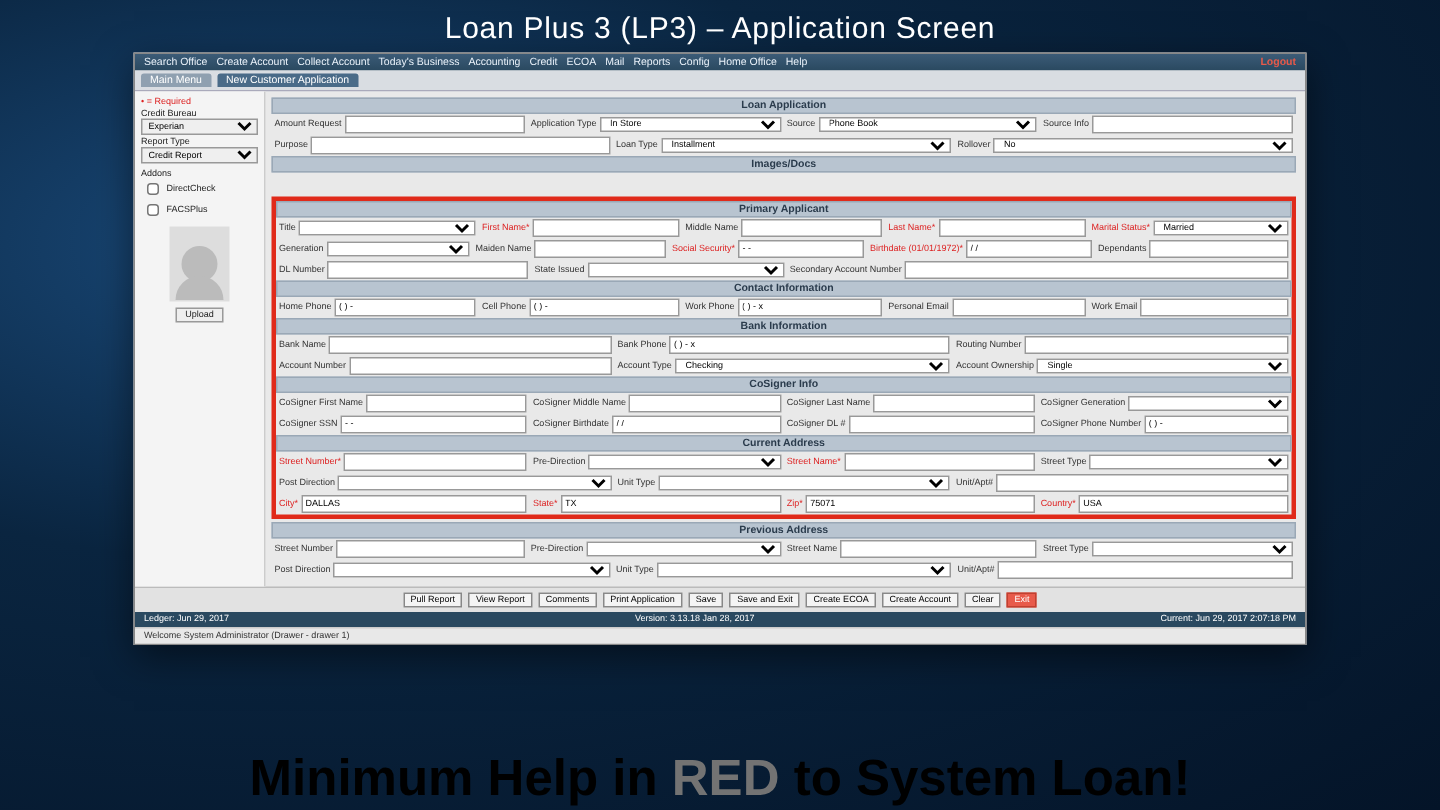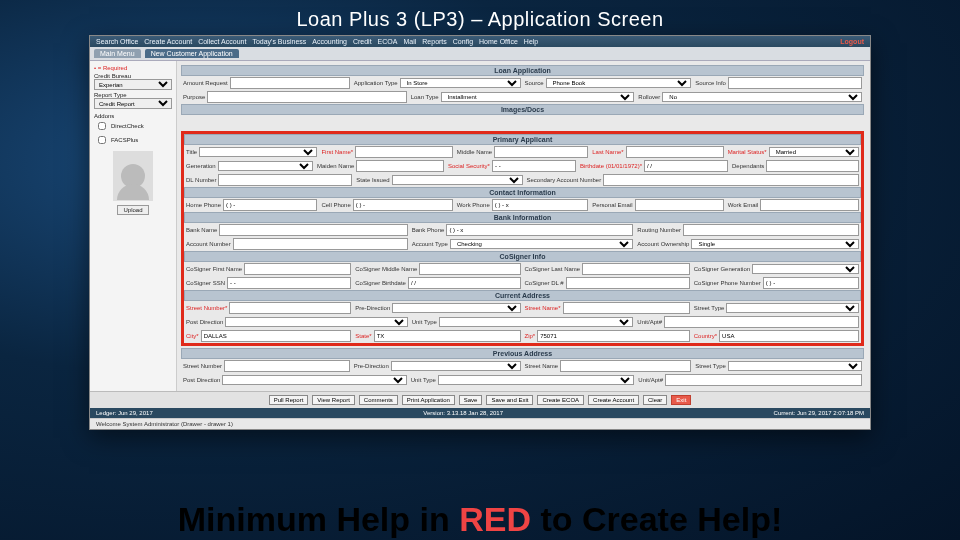--- a/index.html
+++ b/index.html
@@ -1,18 +1,18 @@
 <!DOCTYPE html>
 <html><head>
 <meta charset="utf-8">
 <style>
 html,body{margin:0;padding:0;width:960px;height:540px;font-family:Arial,Helvetica,sans-serif;background:#0a2540;background:radial-gradient(ellipse at 20% 30%,#1a4a7a 0%,#0a2540 40%,#041428 100%);color:#222;overflow:hidden}
 .slide-title{text-align:center;color:#fff;font-size:20px;font-weight:400;margin:8px 0 4px 0;letter-spacing:.5px}
 .bottom-caption{position:absolute;bottom:0;left:0;right:0;text-align:center;font-size:34px;font-weight:700;color:#000;line-height:1.1;padding:4px 0 2px 0}
-.bottom-caption .red{color:#ef4444}
+.bottom-caption .red{color:#737373}
 .app-window{margin:0 auto;width:780px;background:#f0f0f0;border:1px solid #888;font-size:7px;box-shadow:0 8px 24px rgba(0,0,0,.5)}
 .toolbar{background:linear-gradient(#3b5b77,#2a4960);color:#fff;padding:2px 6px;display:flex;align-items:center;gap:6px;font-size:7px}
 .toolbar .tb-item{color:#eaf2fa}
 .toolbar .logout{color:#e85a4a;margin-left:auto;font-weight:700}
 .tabbar{background:#d9dde2;padding:2px 4px;display:flex;gap:4px;border-bottom:1px solid #aab}
 .tab{background:#8fa0b0;color:#fff;padding:1px 6px;border-radius:2px 2px 0 0;font-size:7px}
 .tab.active{background:#4a6b88}
 .body-area{display:flex;background:#e9e9e9}
 .sidebar{width:78px;padding:4px;border-right:1px solid #ccc;background:#f4f4f4}
 .sidebar .req{color:#d22;font-size:6px}
@@ -386,14 +386,14 @@
   <div class="statusbar">
     <span>Ledger: Jun 29, 2017</span>
     <span>Version: 3.13.18 Jan 28, 2017</span>
     <span>Current: Jun 29, 2017 2:07:18 PM</span>
   </div>
   <div class="statusbar2">Welcome System Administrator (Drawer - drawer 1)</div>
 
 </div>
 
 <div class="bottom-caption">
-  <span>Minimum Help in </span><span class="red">RED</span><span> to Create Help!</span>
+  <span>Minimum Help in </span><span class="red">RED</span><span> to System Loan!</span>
 </div>
 
 </body></html>

